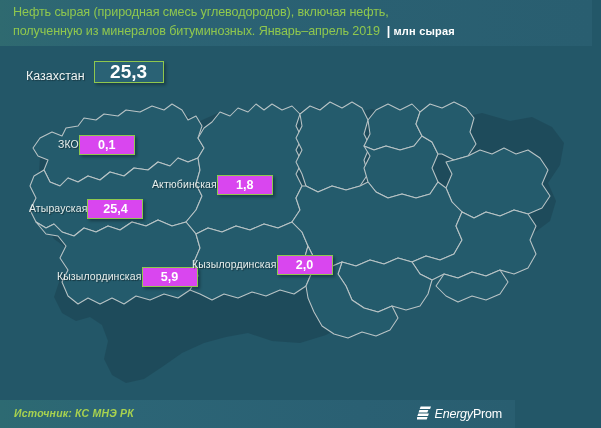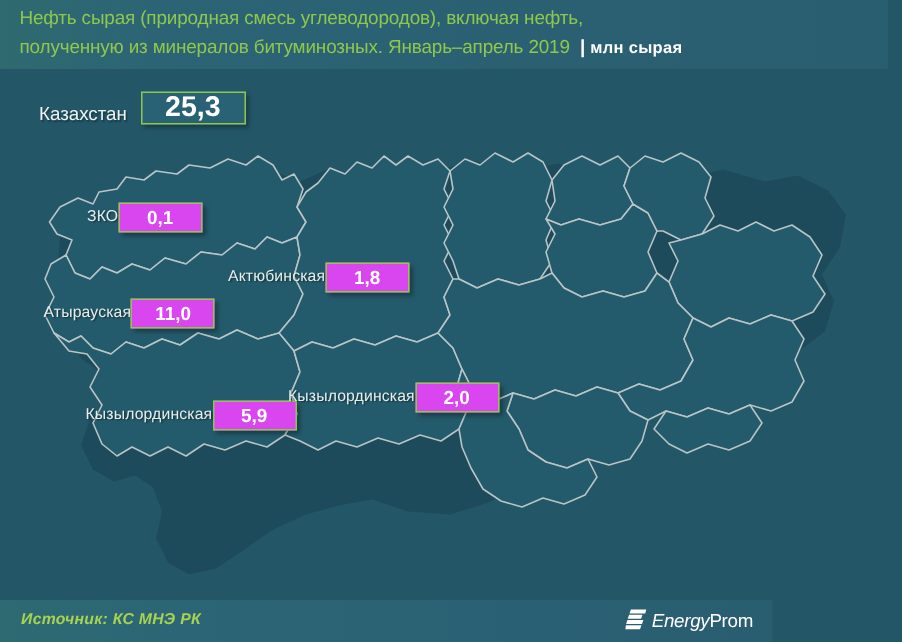--- a/index.html
+++ b/index.html
@@ -137,21 +137,21 @@
       <path class="region" d="M444,188 L458,192 L472,186 L486,190 L500,184 L508,196 L500,208 L486,214 L472,210 L458,216 L446,210 L436,200 Z"></path>
     </svg>
 
     <div class="callout" style="left:58px;top:49px;">
       <span class="name">ЗКО</span>
       <span class="val">0,1</span>
     </div>
 
     <div class="callout" style="left:29px;top:113px;">
       <span class="name">Атырауская</span>
-      <span class="val">11,0</span>
+      <span class="val">25,4</span>
     </div>
 
     <div class="callout" style="left:152px;top:89px;">
       <span class="name">Актюбинская</span>
       <span class="val">1,8</span>
     </div>
 
     <div class="callout" style="left:57px;top:181px;">
       <span class="name">Кызылординская</span>
       <span class="val">5,9</span>

